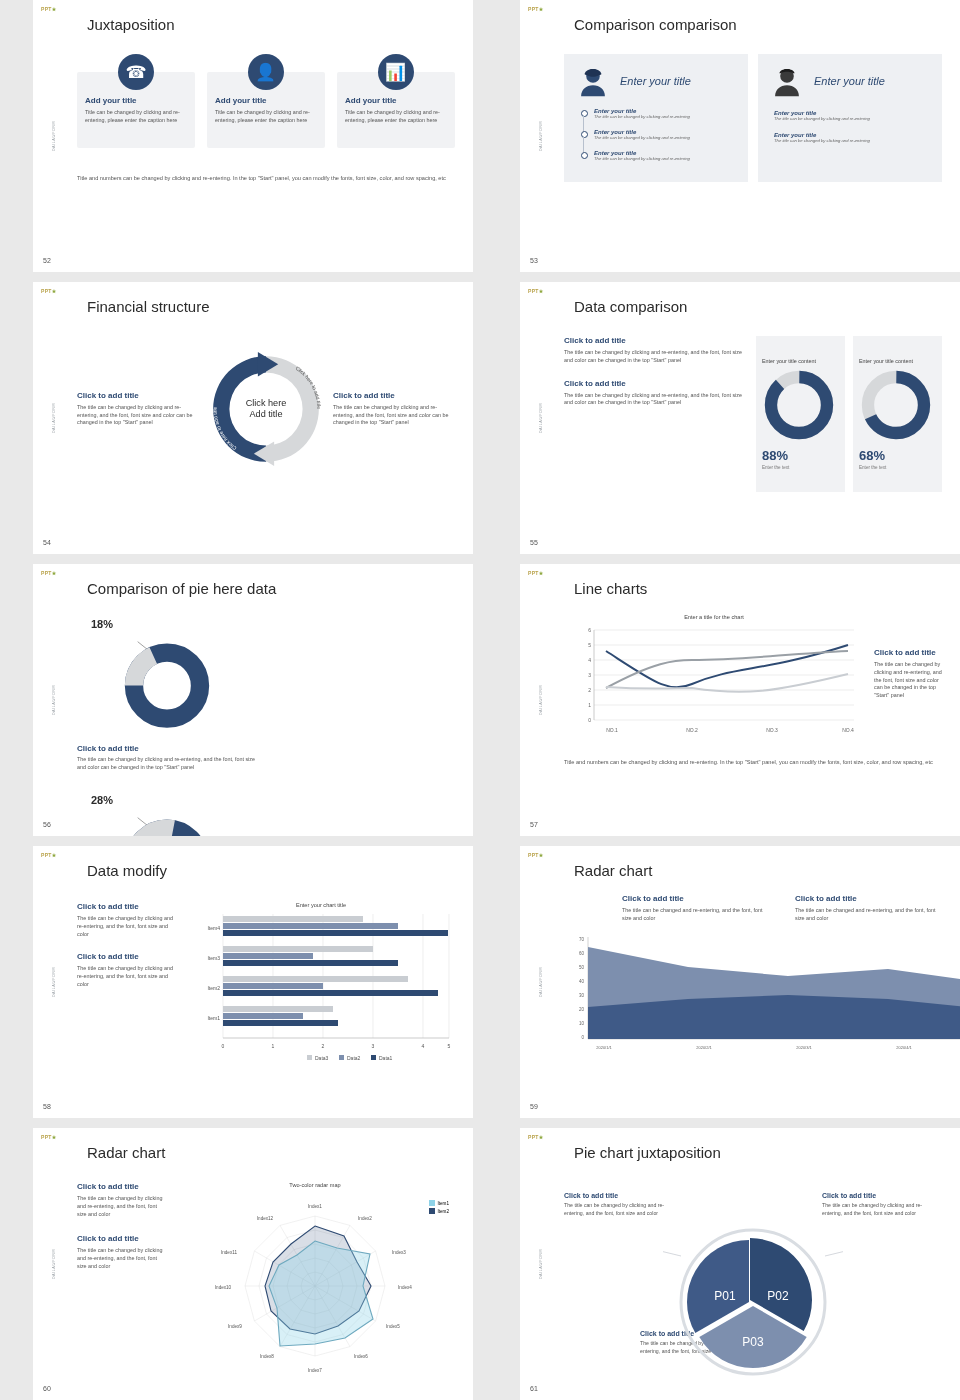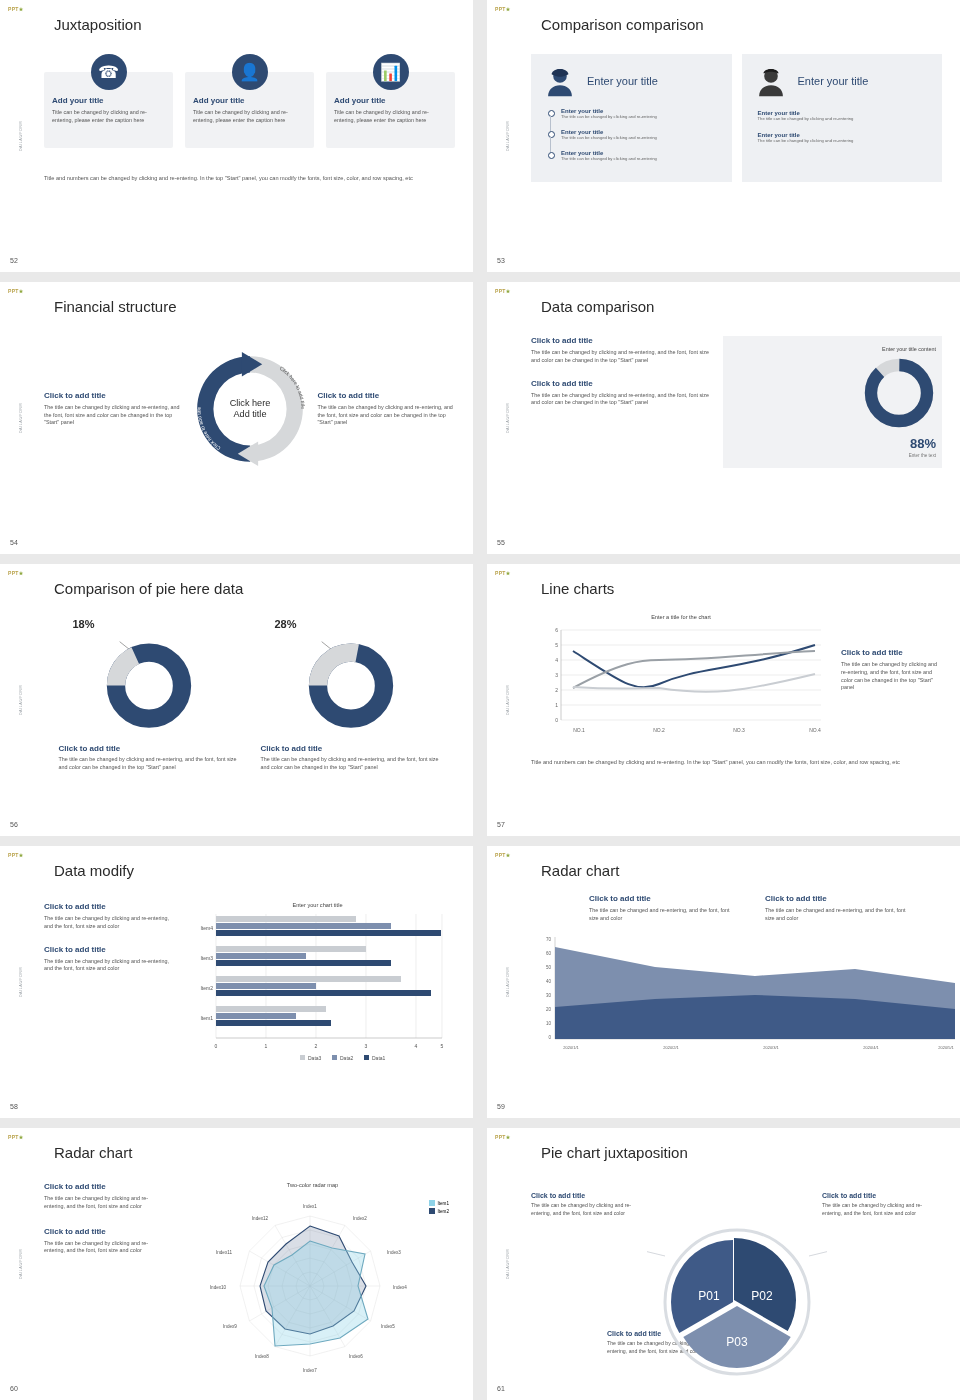--- a/index.html
+++ b/index.html
@@ -15,20 +15,21 @@
     grid-template-columns: 1fr 1fr;
     grid-template-rows: repeat(5, 1fr);
     gap: 10px 14px;
     background: #e9e9e9;
     padding: 0;
   }
   .slide {
     position: relative;
     background: #ffffff;
     overflow: hidden;
+    margin-left: 33px;
   }
   .logo {
     position: absolute; top: 6px; left: 8px;
     font-size: 5px; letter-spacing: .3px;
     color: #b9a24a; font-weight: bold;
   }
   .logo .lg2 { color: #8fa83f; }
   .sidetag {
     position: absolute; left: 6px; top: 50%;
     transform: translateY(-50%) rotate(-90deg);
@@ -60,21 +61,21 @@
     width: 36px; height: 36px; border-radius: 50%;
     background: #2e4a72; color: #fff;
     display: flex; align-items: center; justify-content: center;
     font-size: 17px;
   }
   .jx-card .ct { font-size: 8px; margin-bottom: 4px; }
   .jx-card .cb { font-size: 5.4px; }
   .jx-foot { font-size: 5.6px; color: #555; margin-top: 26px; line-height: 1.55; }
 
   
-  .ac-wrap { display: flex; gap: 10px; margin-top: 10px; }
+  .ac-wrap { display: flex; gap: 10px; margin-top: 10px; font-style: italic; }
   .ac-panel { flex: 1; background: #eef0f3; padding: 10px 12px; min-height: 128px; position: relative; }
   .ac-head { display: flex; align-items: center; gap: 10px; }
   .ac-avatar { width: 34px; height: 34px; }
   .ac-title { font-size: 11px; color: #2e4a72; }
   .ac-steps { margin-top: 10px; margin-left: 4px; position: relative; }
   .ac-step { position: relative; padding-left: 14px; margin-bottom: 9px; }
   .ac-step::before {
     content: ""; position: absolute; left: 1px; top: 2px;
     width: 5px; height: 5px; border-radius: 50%;
     border: 1px solid #2e4a72; background: #fff;
@@ -95,27 +96,27 @@
   .fs-col .ht { font-size: 8px; margin-bottom: 4px; }
   .fs-col .hb { font-size: 5.4px; }
   .fs-mid { width: 126px; display: flex; justify-content: center; }
 
   
   .dc-wrap { display: flex; gap: 12px; margin-top: 10px; }
   .dc-left { width: 180px; }
   .dc-left .bt { font-size: 8px; margin-bottom: 4px; }
   .dc-left .bb { font-size: 5.4px; margin-bottom: 14px; }
   .dc-right { display: flex; gap: 8px; flex: 1; }
-  .dc-card { flex: 1; background: #f1f2f4; padding: 10px 6px; text-align: right; }
+  .dc-card { flex: 1; background: #f1f2f4; padding: 22px 6px; text-align: left; }
   .dc-card .cap { font-size: 5.4px; color: #444; }
   .dc-card .pct { font-size: 13px; font-weight: bold; color: #2e4a72; margin-top: 2px; }
   .dc-card .sub { font-size: 4.6px; color: #777; margin-top: 2px; }
 
   
-  .pc-row { display: flex; gap: 22px; margin-top: 10px; justify-content: center; }
+  .pc-row { display: flex; gap: 22px; margin-top: 10px; justify-content: center; flex-direction: column; }
   .pc-item { width: 180px; text-align: center; position: relative; }
   .pc-lab { font-size: 11px; font-weight: bold; color: #2b2b2b; text-align: left; margin-left: 14px; }
   .pc-t { font-size: 8px; text-align: left; margin-top: 6px; }
   .pc-b { font-size: 5.4px; text-align: left; margin-top: 3px; }
 
   
   .lc-wrap { display: flex; gap: 10px; margin-top: 6px; }
   .lc-chart { flex: 1; }
   .lc-side { width: 118px; padding-top: 34px; }
   .lc-side .st { font-size: 8px; margin-bottom: 4px; }
@@ -294,20 +295,29 @@
           <div class="bb small">The title can be changed by clicking and re-entering, and the font, font size and color can be changed in the top "Start" panel</div>
         </div>
         <div class="dc-right">
           <div class="dc-card">
             <div class="cap">Enter your title content</div>
             <svg width="74" height="74" viewBox="0 0 42 42" style="margin-top:4px;">
               <circle cx="21" cy="21" r="15.9" fill="none" stroke="#d6d8da" stroke-width="7"></circle>
               <circle cx="21" cy="21" r="15.9" fill="none" stroke="#2e4a72" stroke-width="7" stroke-dasharray="88 12" stroke-dashoffset="25"></circle>
             </svg>
             <div class="pct">88%</div>
+            <div class="sub">Enter the text</div>
+          </div>
+          <div class="dc-card">
+            <div class="cap">Enter your title content</div>
+            <svg width="74" height="74" viewBox="0 0 42 42" style="margin-top:4px;">
+              <circle cx="21" cy="21" r="15.9" fill="none" stroke="#d6d8da" stroke-width="7"></circle>
+              <circle cx="21" cy="21" r="15.9" fill="none" stroke="#2e4a72" stroke-width="7" stroke-dasharray="68 32" stroke-dashoffset="25"></circle>
+            </svg>
+            <div class="pct">68%</div>
             <div class="sub">Enter the text</div>
           </div>
         </div>
       </div>
     </div>
   </div>
 
   <div class="slide">
     <div class="logo"><span>PPT</span><span class="lg2">★</span></div>
     <div class="sidetag">DAILAWFORM</div>

